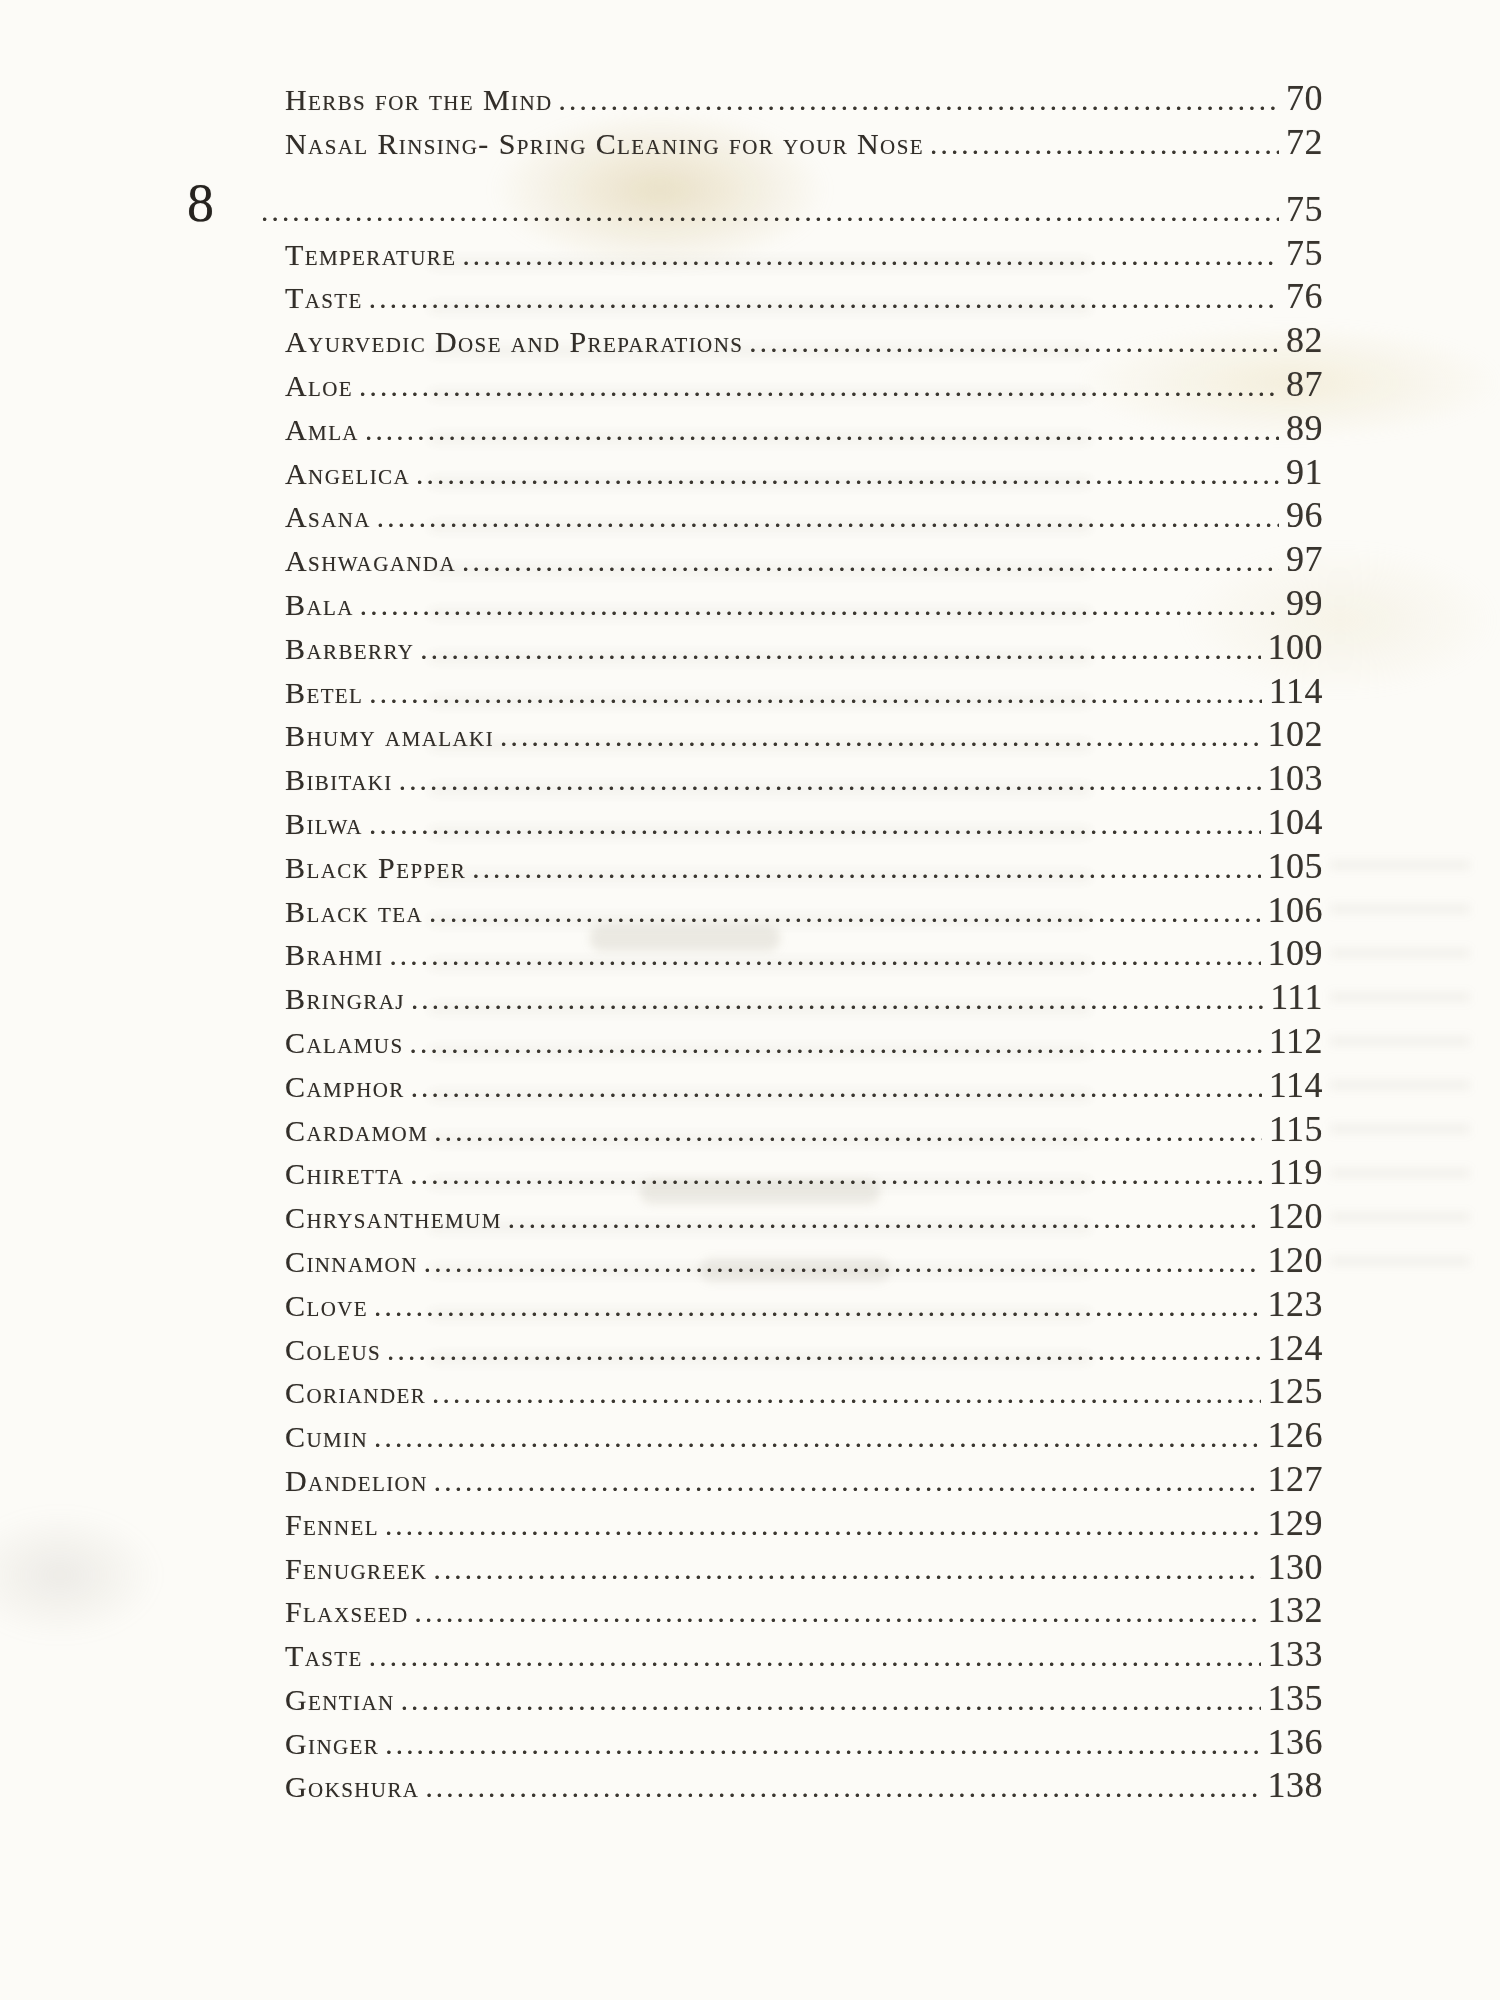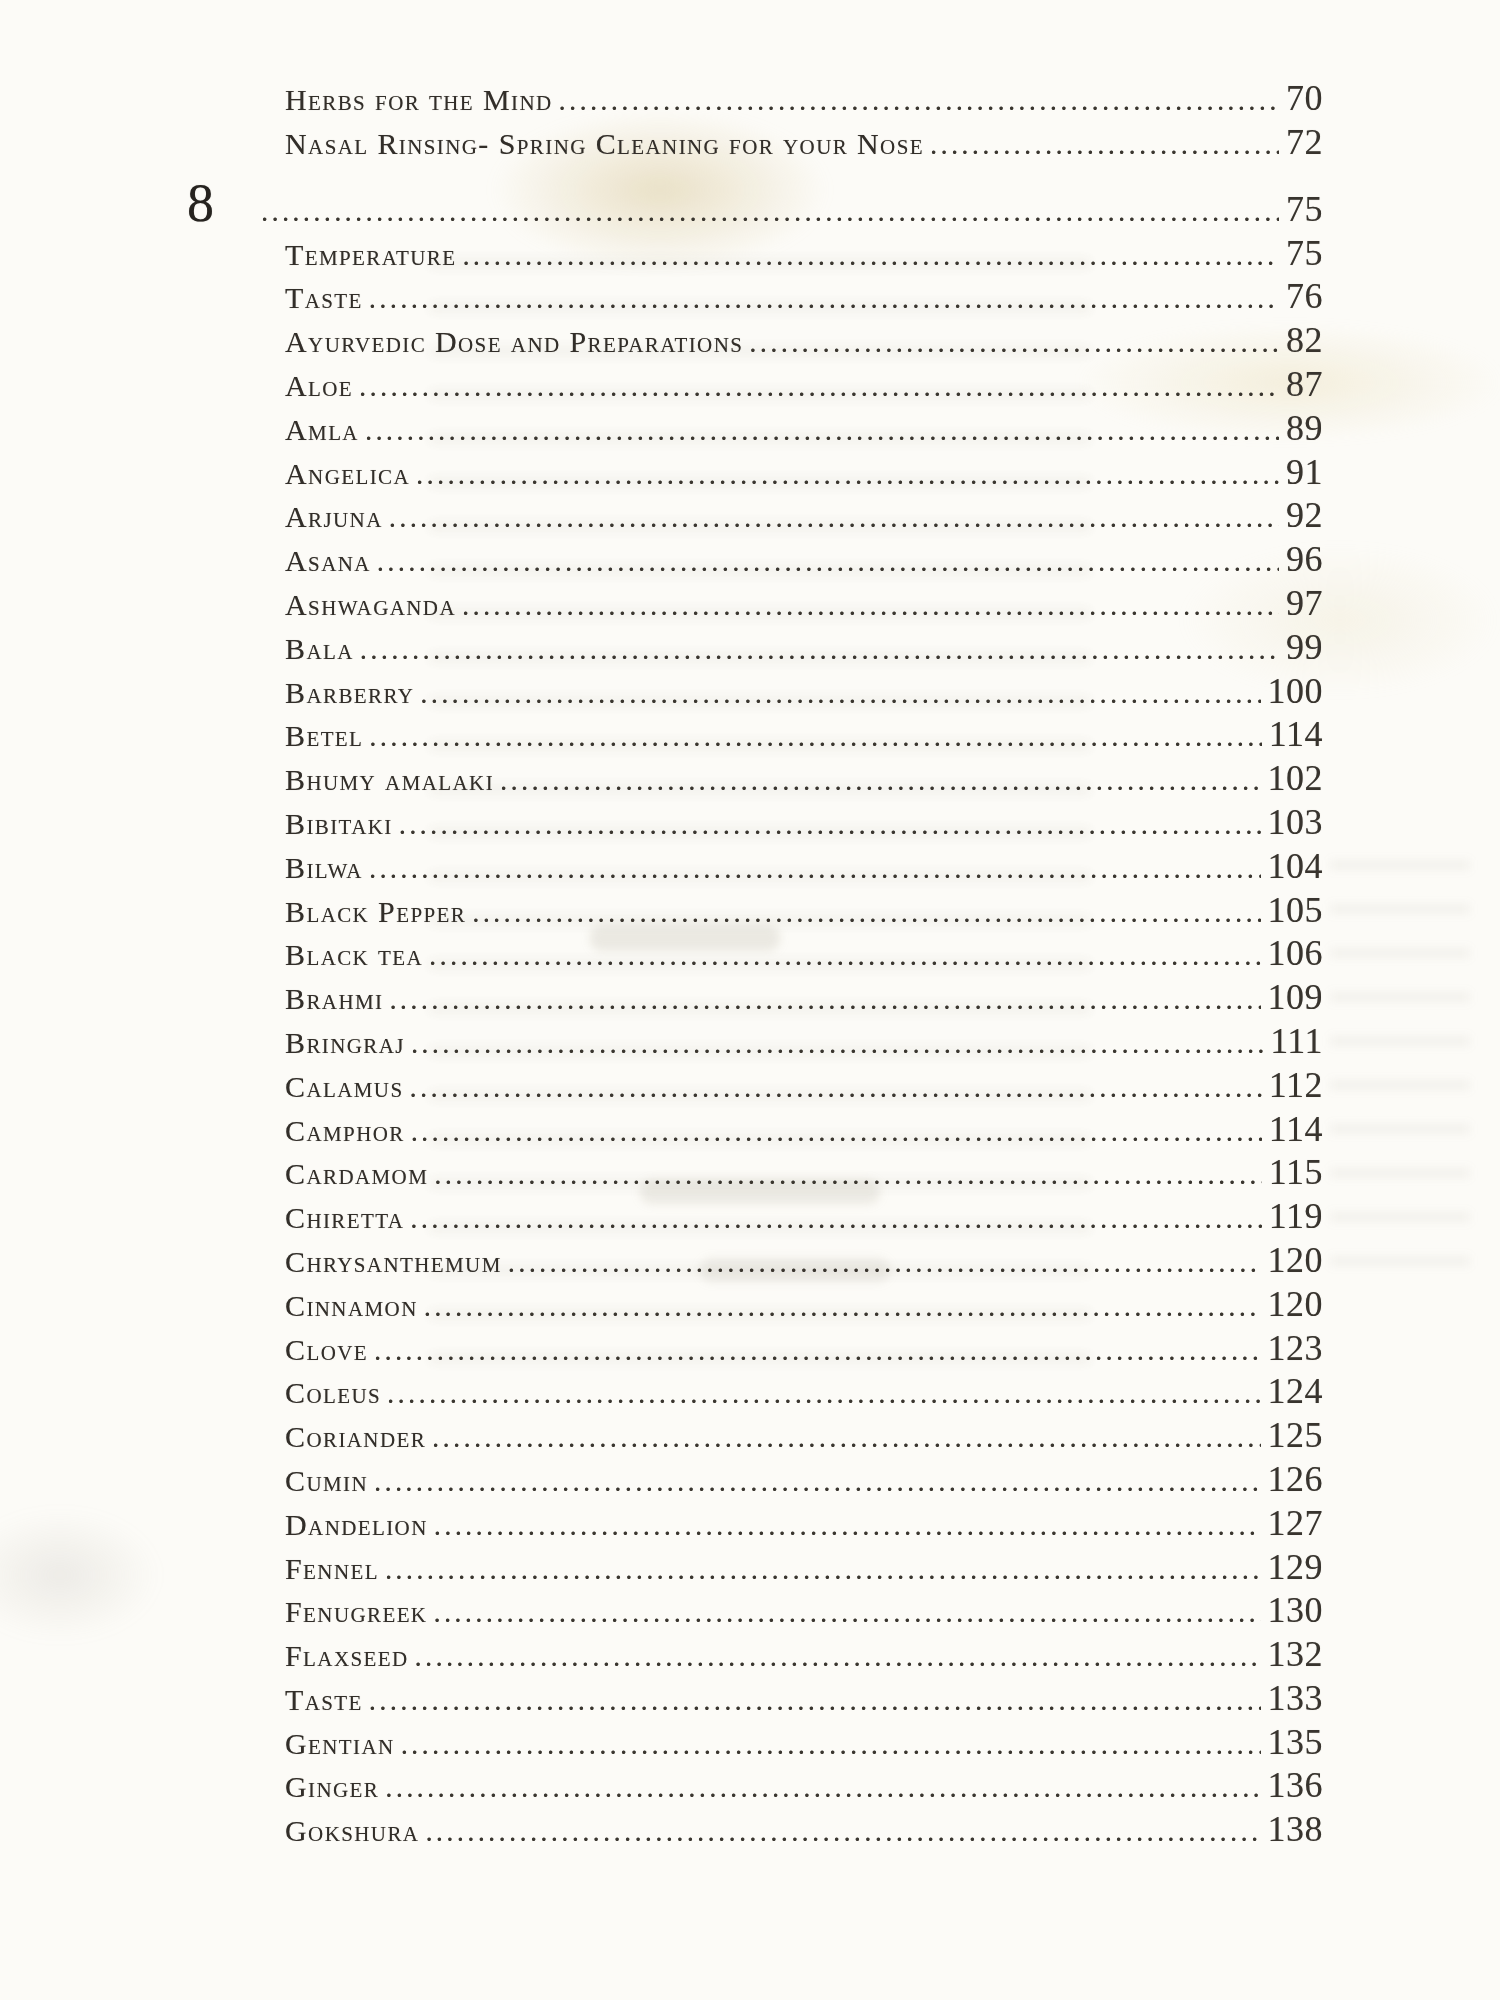--- a/index.html
+++ b/index.html
@@ -154,26 +154,20 @@
     <span class="pagenum">89</span>
   </div>
       <div class="row">
 
     <span class="title">Angelica</span>
     <span class="dots"></span>
     <span class="pagenum">91</span>
   </div>
       <div class="row">
 
-    <span class="title">Arjuna</span>
-    <span class="dots"></span>
-    <span class="pagenum">92</span>
-  </div>
-      <div class="row">
-
     <span class="title">Asana</span>
     <span class="dots"></span>
     <span class="pagenum">96</span>
   </div>
       <div class="row">
 
     <span class="title">Ashwaganda</span>
     <span class="dots"></span>
     <span class="pagenum">97</span>
   </div>

